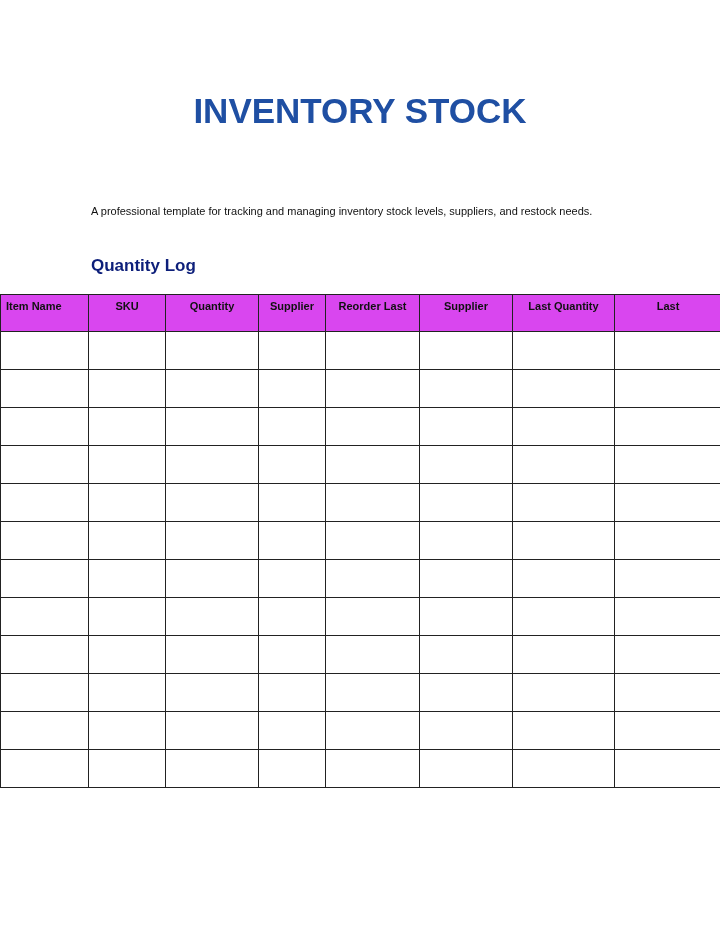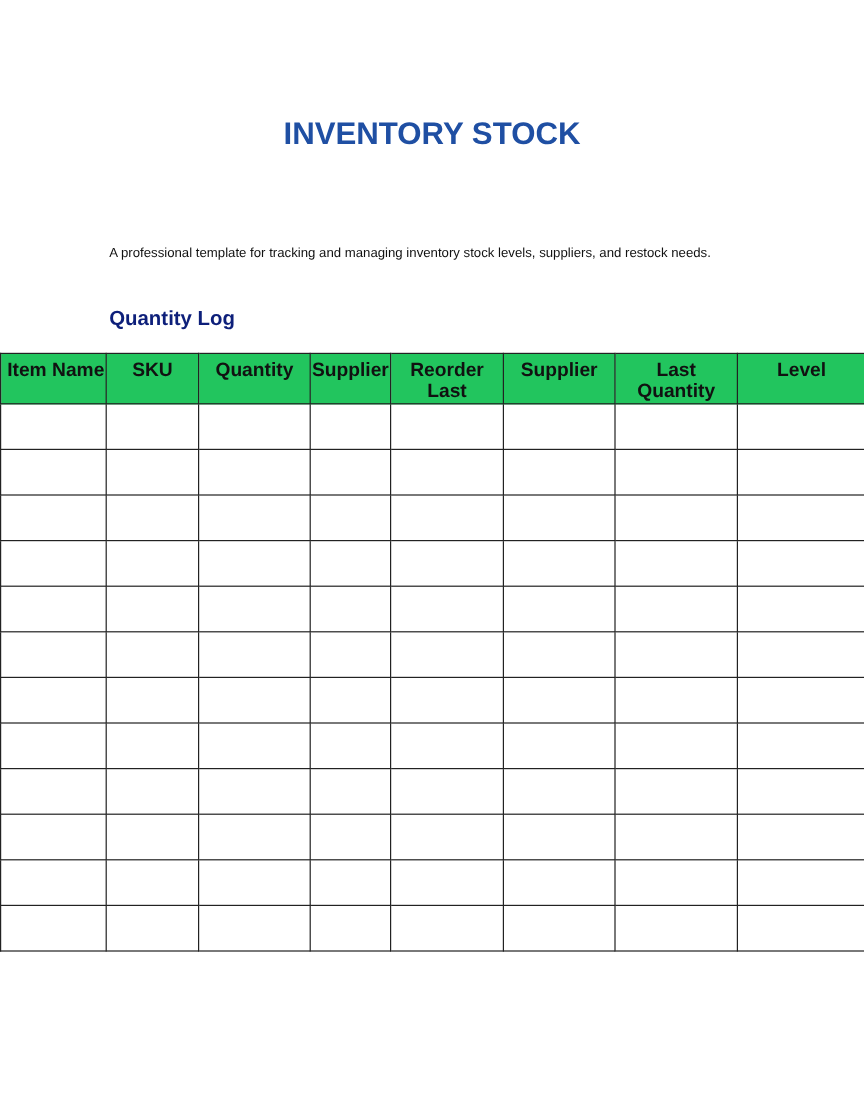--- a/index.html
+++ b/index.html
@@ -1,22 +1,22 @@
 <!DOCTYPE html>
 <html><head>
 <meta charset="utf-8">
 <style>
   html, body { margin: 0; padding: 0; background: #ffffff; }
   body { width: 720px; height: 927px; position: relative; overflow: hidden; font-family: "Liberation Sans", sans-serif; }
-  .title { position: absolute; left: 0; width: 720px; top: 92px; text-align: center; color: #1f4fa3; font-weight: bold; font-size: 26px; line-height: 38px; margin: 0; }
+  .title { position: absolute; left: 0; width: 720px; top: 92px; text-align: center; color: #1f4fa3; font-weight: bold; font-size: 35px; line-height: 38px; margin: 0; }
   .desc { position: absolute; left: 91px; top: 205px; font-size: 11px; color: #111; }
   .section { position: absolute; left: 91px; top: 256px; font-size: 17px; font-weight: bold; color: #0d1f7a; margin: 0; }
   table { position: absolute; left: 0; top: 294px; border-collapse: collapse; table-layout: fixed; width: 721px; }
   th, td { border: 1px solid #222; padding: 0; }
-  th { background: #22c55e; height: 37px; font-size: 16px; font-weight: bold; color: #111; vertical-align: top; padding-top: 5px; box-sizing: border-box; }
+  th { background: #d946ef; height: 37px; font-size: 11px; font-weight: bold; color: #111; vertical-align: top; padding-top: 5px; box-sizing: border-box; }
   th.left { text-align: left; padding-left: 5px; }
   td { height: 37px; }
 </style>
 </head>
 <body>
 
 <h1 class="title">
   <div>INVENTORY STOCK</div>
 </h1>
 
@@ -37,21 +37,21 @@
   </colgroup>
   <thead>
     <tr>
       <th class="left">Item Name</th>
       <th>SKU</th>
       <th>Quantity</th>
       <th>Supplier</th>
       <th>Reorder Last</th>
       <th>Supplier</th>
       <th>Last Quantity</th>
-      <th>Level</th>
+      <th>Last</th>
     </tr>
   </thead>
   <tbody id="tbody">
       <tr>
         <td></td>
         <td></td>
         <td></td>
         <td></td>
         <td></td>
         <td></td>

